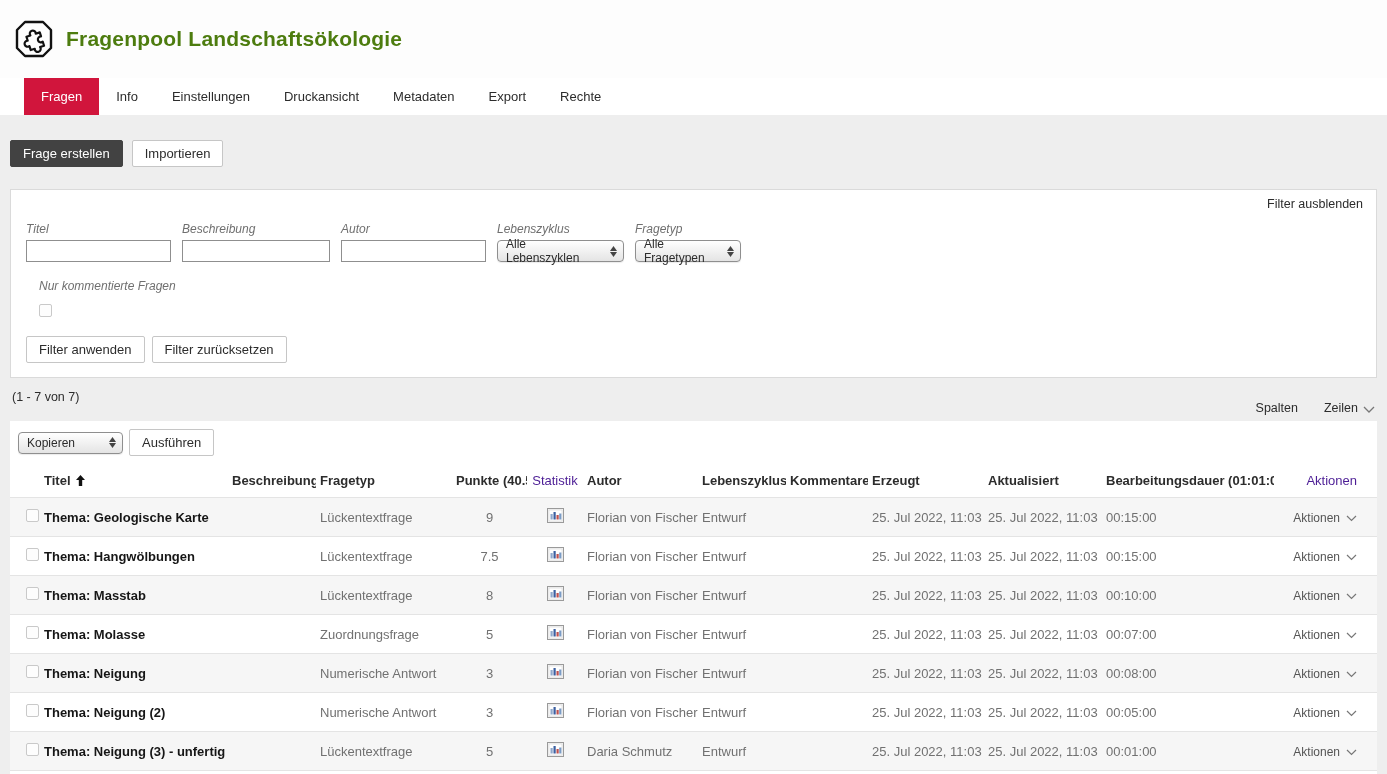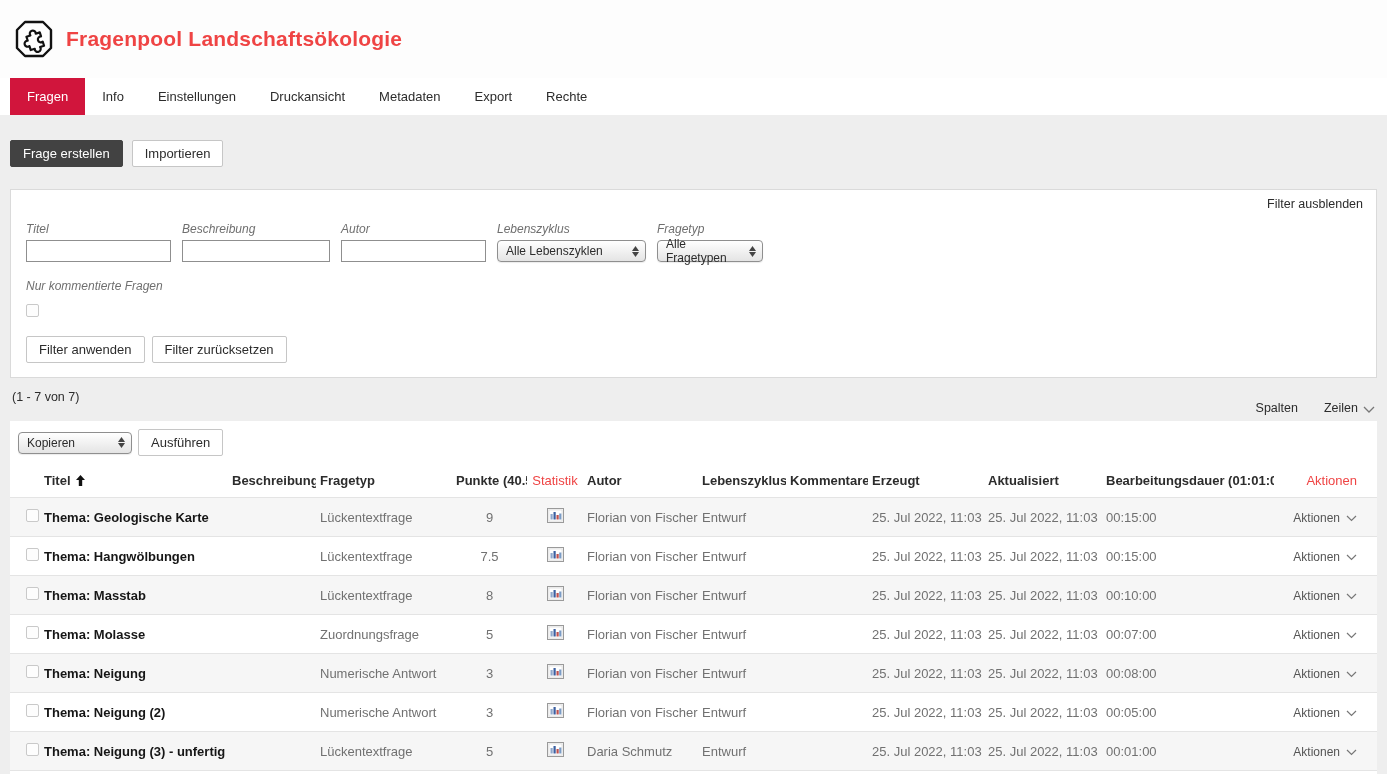--- a/index.html
+++ b/index.html
@@ -10,24 +10,24 @@
     color: #2c2c2c;
     background: #eeeeee;
   }
 
   
   .app-header {
     height: 78px; background: #fdfdfd;
     display: flex; align-items: center; padding-left: 14px;
   }
   .logo { width: 40px; height: 40px; margin-right: 12px; }
-  .page-title { font-size: 21px; font-weight: bold; color: #ef4444; letter-spacing: .2px; }
-
-  
-  .tabbar { background: #ffffff; height: 37px; display: flex; align-items: stretch; padding-left: 10px; }
+  .page-title { font-size: 21px; font-weight: bold; color: #4d7c0f; letter-spacing: .2px; }
+
+  
+  .tabbar { background: #ffffff; height: 37px; display: flex; align-items: stretch; padding-left: 24px; }
   .tab {
     display: flex; align-items: center; padding: 0 17px;
     font-size: 13px; color: #2c2c2c; cursor: pointer; text-decoration: none;
   }
   .tab.active { background: #d1153c; color: #ffffff; }
 
   
   .toolbar { margin: 25px 10px 0 10px; display: flex; gap: 9px; }
   .btn {
     background: #ffffff; border: 1px solid #c6c6c6; border-radius: 2px;
@@ -54,42 +54,42 @@
     height: 22px; border: 1px solid #8f8f8f; border-radius: 4px;
     background: linear-gradient(#ffffff, #e4e4e4);
     font-size: 12px; padding: 0 6px 0 8px; cursor: pointer; gap: 8px;
     box-shadow: 0 1px 1px rgba(0,0,0,.08);
   }
   .updown { display: flex; flex-direction: column; line-height: 0; }
   .checkbox {
     width: 13px; height: 13px; border: 1px solid #c9c9c9; background: #fdfdfd;
     border-radius: 2px; display: inline-block; flex: none; cursor: pointer;
   }
-  .filter-check { margin-top: 17px; }
+  .filter-check { margin-top: 17px; margin-left: 13px; }
   .filter-check .checkbox { margin-top: 7px; }
   .filter-buttons { margin-top: 16px; display: flex; gap: 7px; }
 
   
   .meta-row {
     margin: 8px 10px 0 10px; display: flex; justify-content: space-between; 
     font-size: 12.5px; padding: 4px 2px;
   }
   .meta-right { display: flex; gap: 26px; align-items: center; }
   .meta-link { color: #2c2c2c; cursor: pointer; text-decoration: none; display: inline-flex; align-items: center; gap: 5px; margin-top: 11px; }
 
   
   .table-wrap { margin: 2px 10px 0 10px; background: #ffffff; }
   .bulk-bar { display: flex; gap: 6px; padding: 8px 8px; align-items: center; }
 
   table { width: 100%; border-collapse: collapse; table-layout: fixed; }
   th {
     font-size: 13px; font-weight: bold; color: #2c2c2c; text-align: left;
     padding: 9px 4px; white-space: nowrap; overflow: hidden;
   }
-  th.muted { color: #ef4444; font-weight: normal; }
+  th.muted { color: #4c1d95; font-weight: normal; }
   th.c, td.c { text-align: center; }
   th.r, td.r { text-align: right; padding-right: 20px; }
   td {
     font-size: 13px; color: #717171; padding: 10px 4px;
     white-space: nowrap; overflow: hidden; border-top: 1px solid #e4e4e4;
   }
   tbody tr:nth-child(odd) td { background: #f6f6f6; }
   td.title { font-weight: bold; color: #161616; }
   td.check, th.check { padding-left: 16px; }
   .sort-icon { margin-left: 5px; position: relative; top: 1px; }
@@ -141,21 +141,21 @@
     <div class="ffield" style="width:148px">
       <span class="flabel">Beschreibung</span>
       <input class="tinput" value="" style="">
     </div>
     <div class="ffield" style="width:145px">
       <span class="flabel">Autor</span>
       <input class="tinput" value="" style="">
     </div>
     <div class="ffield">
       <span class="flabel">Lebenszyklus</span>
-      <div class="select" style="width:149px">
+      <div class="select" style="width:127px">
         <span>Alle Lebenszyklen</span>
         <span class="updown">
           <svg width="7" height="5" viewBox="0 0 7 5">
               <polygon points="3.5,0 7,5 0,5" fill="#444"></polygon>
             </svg>
           <svg width="7" height="5" viewBox="0 0 7 5" style="margin-top:1px">
               <polygon points="0,0 7,0 3.5,5" fill="#444"></polygon>
             </svg>
         </span>
       </div>
@@ -196,21 +196,21 @@
       <svg class="chev" width="12" height="7" viewBox="0 0 12 7">
           <path d="M1 1 L6 6 L11 1" fill="none" stroke="#777" stroke-width="1.3"></path>
         </svg>
     </a>
   </span>
 </div>
 
 <div class="table-wrap">
 
   <div class="bulk-bar">
-    <div class="select" style="width:114px">
+    <div class="select" style="width:105px">
       <span>Kopieren</span>
       <span class="updown">
         <svg width="7" height="5" viewBox="0 0 7 5">
             <polygon points="3.5,0 7,5 0,5" fill="#444"></polygon>
           </svg>
         <svg width="7" height="5" viewBox="0 0 7 5" style="margin-top:1px">
             <polygon points="0,0 7,0 3.5,5" fill="#444"></polygon>
           </svg>
       </span>
     </div>

